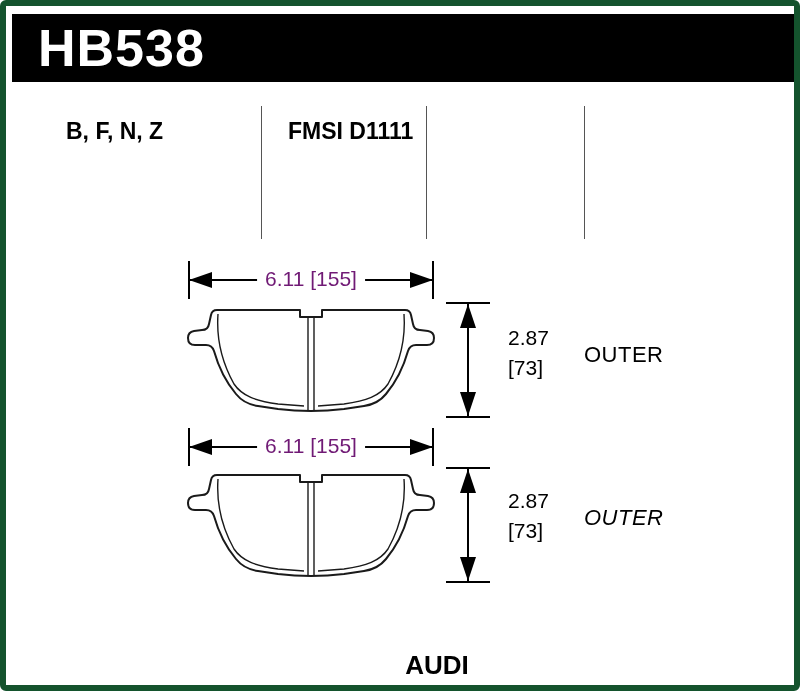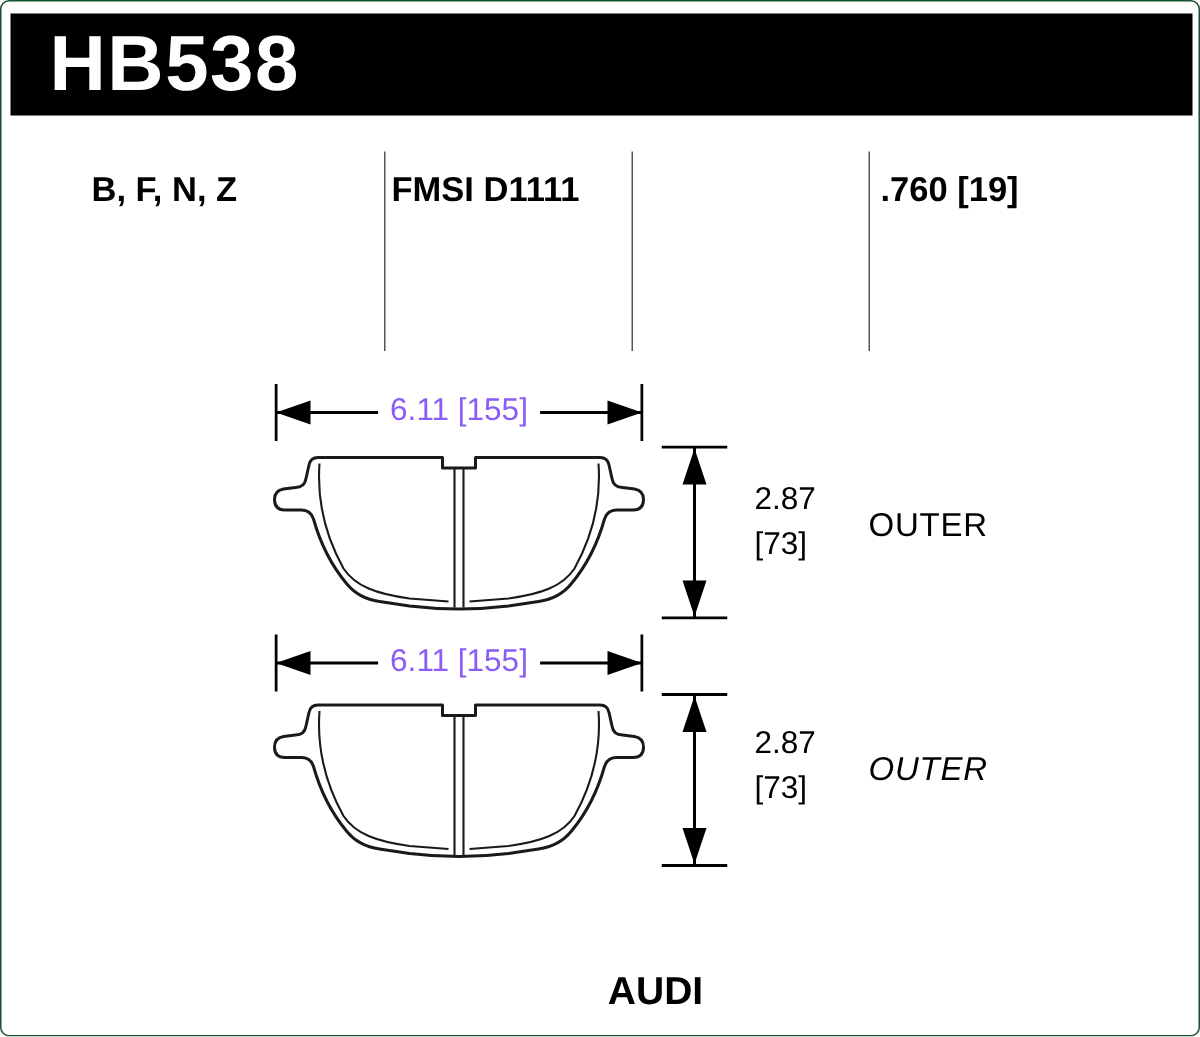--- a/index.html
+++ b/index.html
@@ -6,21 +6,21 @@
     margin: 0;
     padding: 0;
     background: #ffffff;
     font-family: "Liberation Sans", sans-serif;
   }
   .page {
     position: relative;
     width: 800px;
     height: 691px;
     background: #ffffff;
-    border: 1px solid #14532d;
+    border: 6px solid #14532d;
     border-radius: 6px;
     box-sizing: border-box;
     overflow: hidden;
   }
   .header-bar {
     position: absolute;
     top: 8px; left: 6px;
     width: 788px; height: 68px;
     background: #000000;
     display: flex;
@@ -36,21 +36,21 @@
   }
   .spec-text {
     position: absolute;
     font-size: 23px;
     font-weight: 700;
     color: #000000;
     top: 112px;
     white-space: nowrap;
   }
   .compounds { left: 60px; width: 183px; text-align: left; }
-  .fmsi { left: 260px; }
+  .fmsi { left: 282px; }
   .thickness { left: 586px; }
   .vline {
     position: absolute;
     top: 100px;
     width: 0;
     height: 133px;
     border-left: 1px solid #555555;
   }
   .vline-1 { left: 255px; }
   .vline-2 { left: 420px; }
@@ -64,21 +64,21 @@
   }
   .hdim svg { position: absolute; top: 0; left: 0; }
   .hdim .dim-text {
     position: absolute;
     top: 8px;
     left: 50%;
     transform: translateX(-50%);
     background: #ffffff;
     padding: 0 8px;
     font-size: 21px;
-    color: #8b5cf6;
+    color: #701a75;
     white-space: nowrap;
   }
   .hdim-1 { top: 253px; }
   .hdim-2 { top: 420px; }
 
   .pad {
     position: absolute;
     left: 178px;
     width: 254px;
     height: 112px;
@@ -140,21 +140,20 @@
 <body>
 
 <div class="page">
 
   <div class="header-bar">
     <span class="part-number">HB538</span>
   </div>
 
   <span class="spec-text compounds">B, F, N, Z</span>
   <span class="spec-text fmsi">FMSI D1111</span>
-  <span class="spec-text thickness">.760 [19]</span>
 
   <div class="vline vline-1"></div>
   <div class="vline vline-2"></div>
   <div class="vline vline-3"></div>
 
   <div class="hdim hdim-1">
     <svg width="246" height="42" viewBox="0 0 246 42">
       <line class="dtick" x1="1" y1="2" x2="1" y2="40"></line>
       <line class="dtick" x1="245" y1="2" x2="245" y2="40"></line>
       <line class="dline" x1="1" y1="21" x2="245" y2="21"></line>

